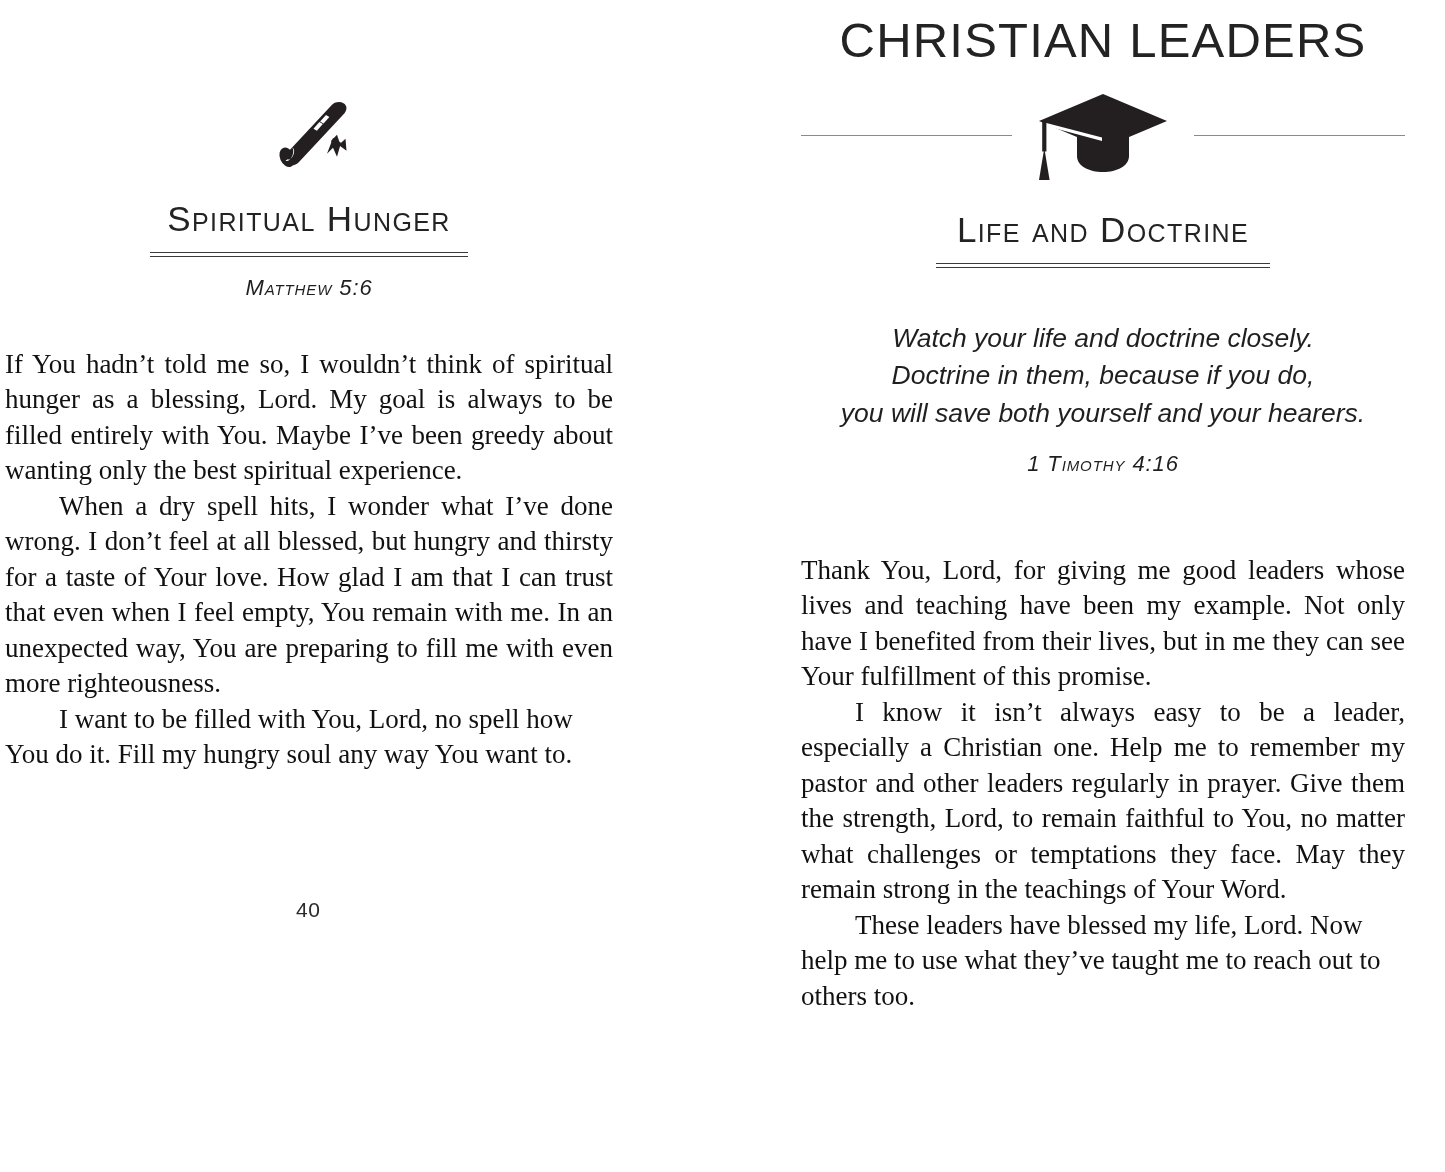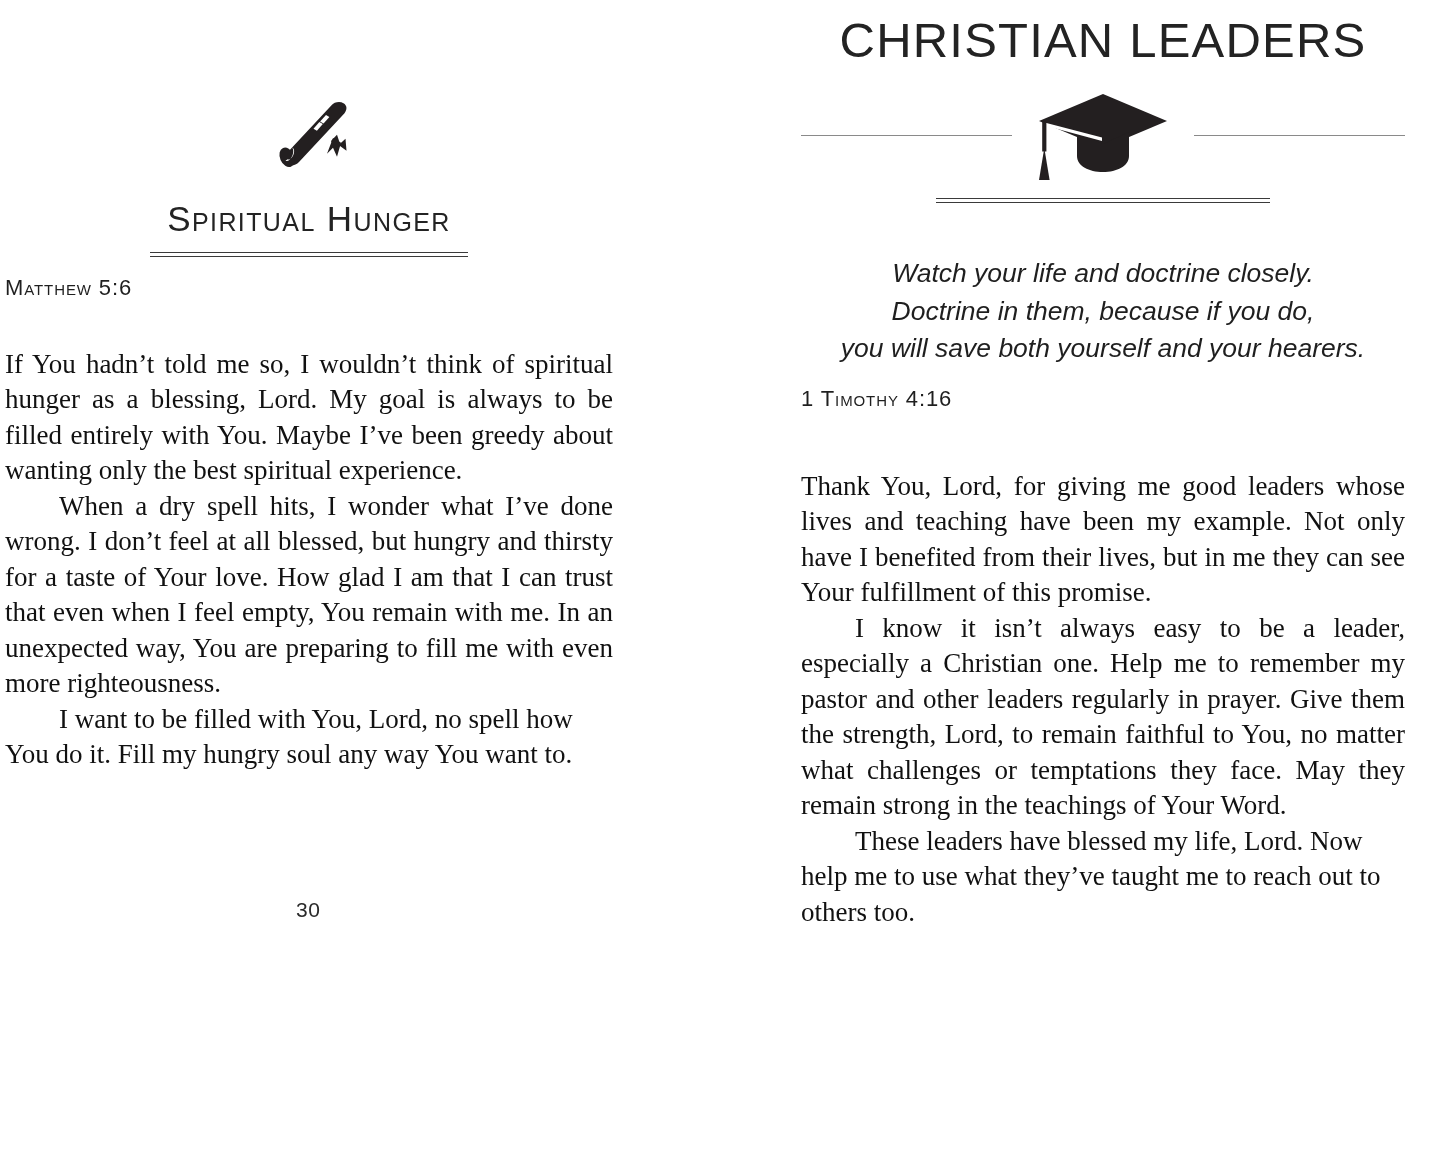--- a/index.html
+++ b/index.html
@@ -123,35 +123,36 @@
   }
   .epi-left  { margin: 44px 0 0 0; }
   .epi-right { margin: 52px 0 0 0; }
 
   .citation {
     font-family: "Liberation Sans", sans-serif;
     font-variant: small-caps;
     font-size: 22px;
     letter-spacing: 0.9px;
     color: #1f1f1f;
-    text-align: left;
+    text-align: center;
     margin: 18px 0 0 0;
+    font-style: italic;
   }
 
   
   .prose {
     text-align: justify;
     text-justify: inter-word;
     font-size: 27px;
     line-height: 1.315;
     color: #111111;
     hyphens: manual;
   }
   .prose-left  { margin-top: 46px; }
-  .prose-right { margin-top: 57px; }
+  .prose-right { margin-top: 76px; }
   .prose p { margin: 0; }
   .prose p + p { text-indent: 2.0em; }
   .prose p:last-child { text-align: left; }
 
   
   .folio {
     position: absolute;
     bottom: 18px;
     font-family: "Liberation Sans", sans-serif;
     font-size: 21px;
@@ -186,21 +187,21 @@
     <div class="double-rule rule-left"></div>
 
     <div class="citation">Matthew 5:6</div>
 
     <div class="prose prose-left">
       <p>If You hadn’t told me so, I wouldn’t think of spiritual hunger as a blessing, Lord. My goal is always to be filled entirely with You. Maybe I’ve been greedy about wanting only the best spiritual experience.</p>
       <p>When a dry spell hits, I wonder what I’ve done wrong. I don’t feel at all blessed, but hungry and thirsty for a taste of Your love. How glad I am that I can trust that even when I feel empty, You remain with me. In an unexpected way, You are preparing to fill me with even more righteousness.</p>
       <p>I want to be filled with You, Lord, no spell how You do it. Fill my hungry soul any way You want to.</p>
     </div>
 
-    <div class="folio folio-left">30</div>
+    <div class="folio folio-left">40</div>
   </div>
 
   <div class="page page-right">
 
     <div class="section-title">CHRISTIAN LEADERS</div>
 
     <div class="emblem-band">
       <div class="emblem-rule"></div>
       <div class="emblem-gap"></div>
       <svg class="cap-icon" viewBox="0 0 134 96">
@@ -209,20 +210,21 @@
           <path d="M41 44 L41 68 C41 78 53 84 67 84 C81 84 93 78 93 68 L93 44 L67 56 Z"></path>
           <path d="M8.5 34.5 L66 49.5 L66 53 L8.5 37.5 Z" fill="#ffffff"></path>
           <rect x="6.2" y="33.5" width="4.2" height="30"></rect>
           <path d="M8.3 60 L13.6 92 L3 92 Z"></path>
         </g>
       </svg>
       <div class="emblem-gap"></div>
       <div class="emblem-rule"></div>
     </div>
 
+    <div class="chapter-heading heading-right">Life and Doctrine</div>
     <div class="double-rule rule-right"></div>
 
     <div class="epigraph epi-right">Watch your life and doctrine closely.
 Doctrine in them, because if you do,
 you will save both yourself and your hearers.</div>
     <div class="citation">1 Timothy 4:16</div>
 
     <div class="prose prose-right">
       <p>Thank You, Lord, for giving me good leaders whose lives and teaching have been my example. Not only have I benefited from their lives, but in me they can see Your fulfillment of this promise.</p>
       <p>I know it isn’t always easy to be a leader, especially a Christian one. Help me to remember my pastor and other leaders regularly in prayer. Give them the strength, Lord, to remain faithful to You, no matter what challenges or temptations they face. May they remain strong in the teachings of Your Word.</p>

